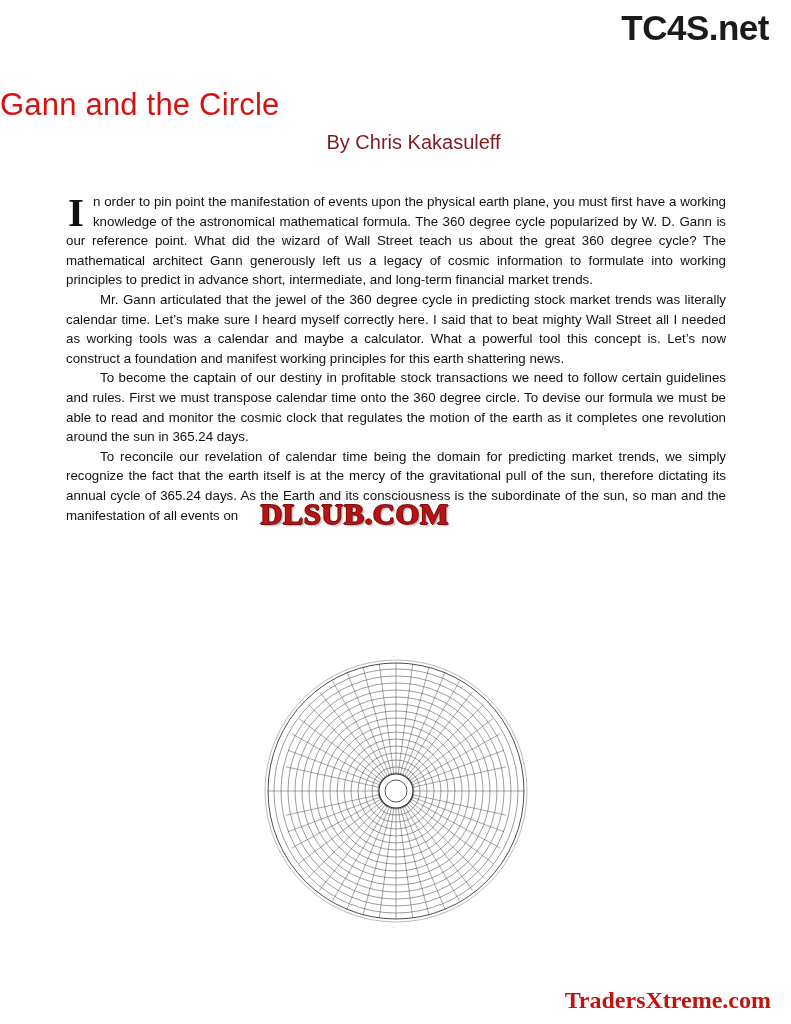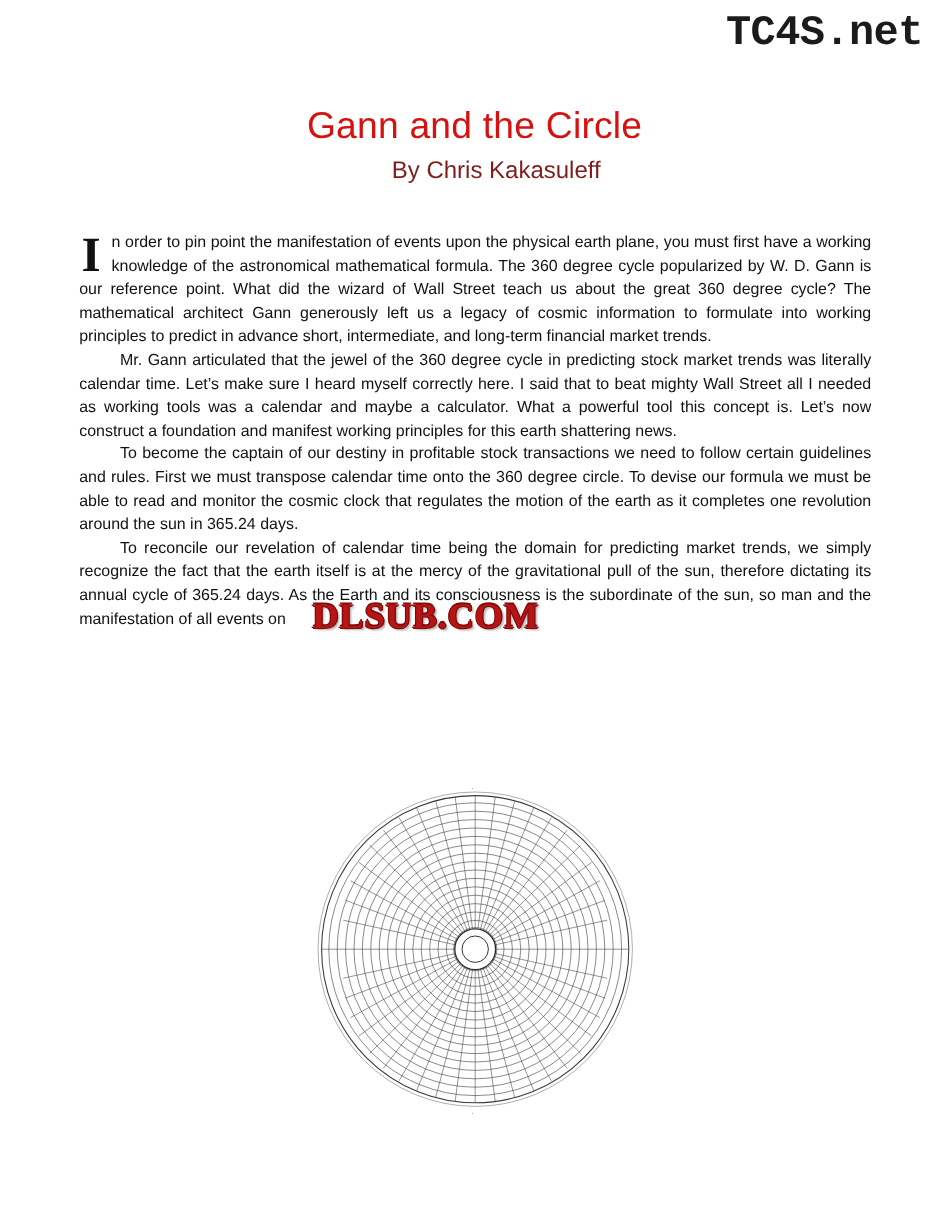--- a/index.html
+++ b/index.html
@@ -25,30 +25,30 @@
 
   
   .site-brand {
     position: absolute;
     top: 8px;
     right: 22px;
     font-size: 35px;
     font-weight: bold;
     letter-spacing: -0.5px;
     color: #1b1b1b;
-    font-family: Liberation Mono, monospace;
+    font-family: Liberation Sans, sans-serif;
   }
 
   
   .doc-title {
     position: absolute;
     top: 66px;
     left: 0;
     width: 791px;
-    text-align: center;
+    text-align: left;
     font-size: 31px;
     color: #d6110f;
     font-weight: normal;
     letter-spacing: 0.2px;
   }
   .doc-byline {
     position: absolute;
     top: 131px;
     left: 18px;
     width: 791px;
@@ -232,14 +232,15 @@
         <circle cx="141" cy="141" r="131" fill="none"></circle>
       </g>
 
       <g fill="#333" font-family="Liberation Sans, sans-serif" font-size="5">
         <text x="138" y="8">·</text>
         <text x="138" y="279">·</text>
       </g>
     </svg>
   </div>
 
+  <div class="footer-brand">TradersXtreme.com</div>
 
 </div>
 
 </body></html>

